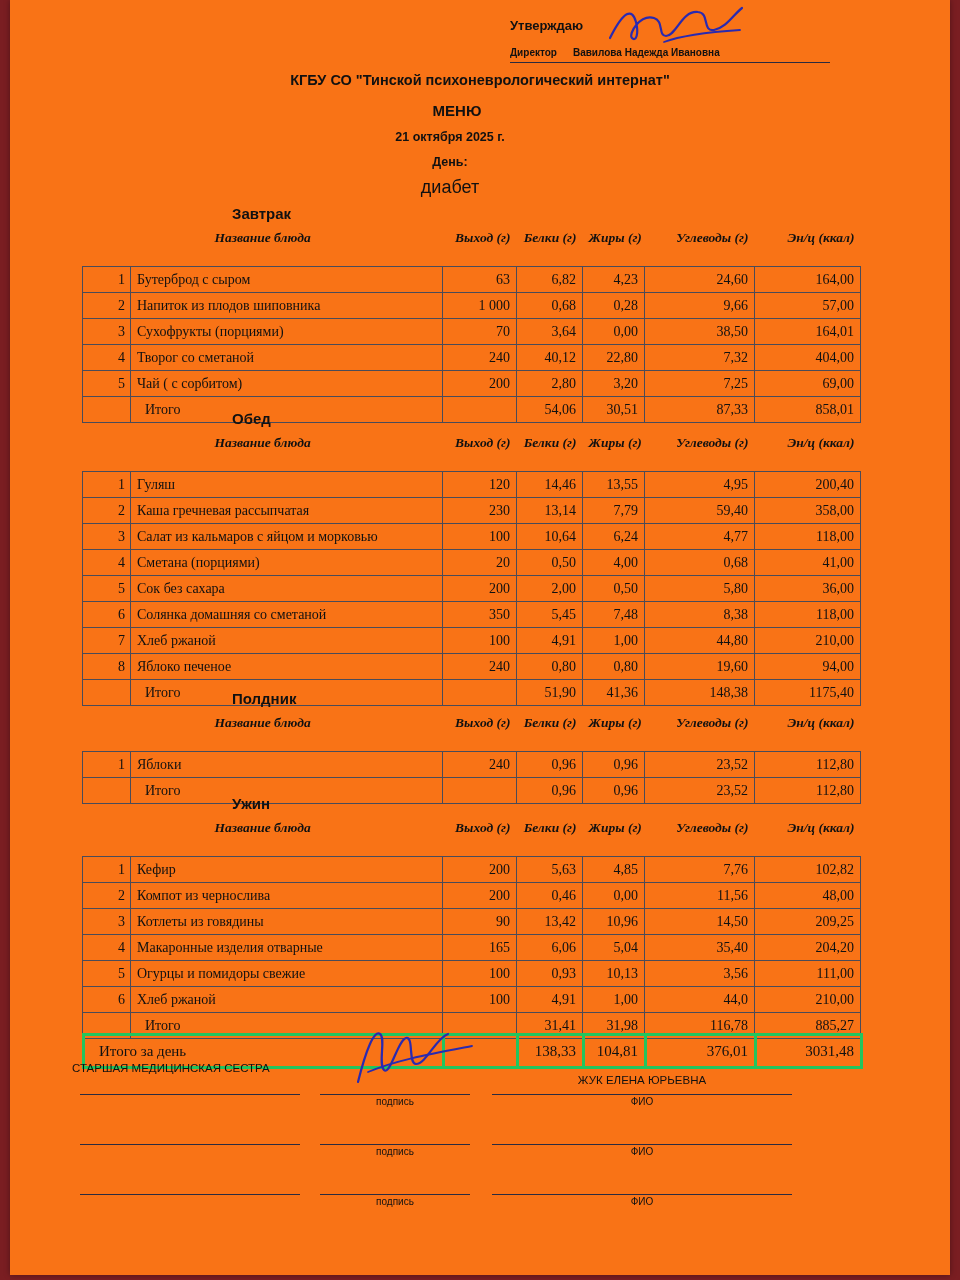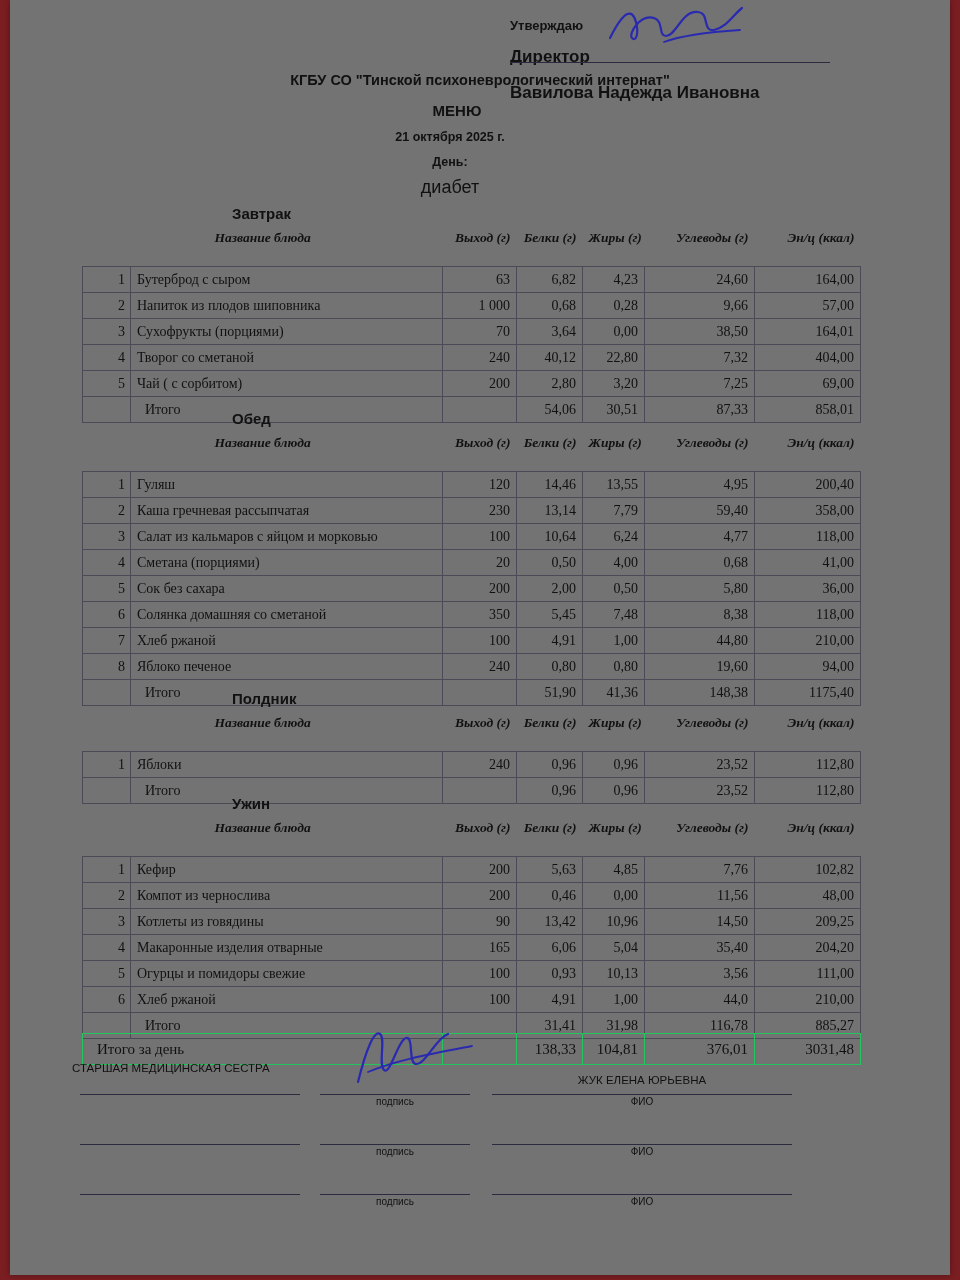--- a/index.html
+++ b/index.html
@@ -13,21 +13,21 @@
     font-family: "Liberation Serif", serif;
     overflow: hidden;
     position: relative;
   }
   .page {
     position: absolute;
     left: 10px;
     top: 0;
     width: 940px;
     height: 1275px;
-    background: #737373;
+    background: #f97316;
     box-shadow: 0 0 6px rgba(0,0,0,0.35);
   }
   .inner {
     position: relative;
     width: 100%;
     height: 100%;
   }
 
   
   .approve {
@@ -38,26 +38,25 @@
   }
   .approve-title {
     font-family: "Liberation Sans", sans-serif;
     font-size: 13px;
     font-weight: bold;
     color: #111;
   }
   .approve-row {
     margin-top: 14px;
     font-family: "Liberation Sans", sans-serif;
-    font-size: 17px;
+    font-size: 10px;
     font-weight: bold;
     color: #111;
     display: flex;
     gap: 16px;
-    flex-direction: column;
   }
   .approve-line {
     position: absolute;
     left: 500px;
     top: 62px;
     width: 320px;
     border-bottom: 1px solid #2b2b40;
   }
   .sig1 {
     position: absolute;
@@ -208,21 +207,21 @@
     table-layout: fixed;
   }
   table.grand-t col.g-num  { width: 48px; }
   table.grand-t col.g-name { width: 312px; }
   table.grand-t col.g-out  { width: 74px; }
   table.grand-t col.g-prot { width: 66px; }
   table.grand-t col.g-fat  { width: 62px; }
   table.grand-t col.g-carb { width: 110px; }
   table.grand-t col.g-kcal { width: 106px; }
   table.grand-t td {
-    border: 1px solid #22c55e;
+    border: 3px solid #22c55e;
     font-size: 15px;
     color: #111;
     padding: 3px 6px;
     height: 24px;
     text-align: right;
     white-space: nowrap;
   }
   table.grand-t td.name {
     text-align: left;
     padding-left: 14px;

